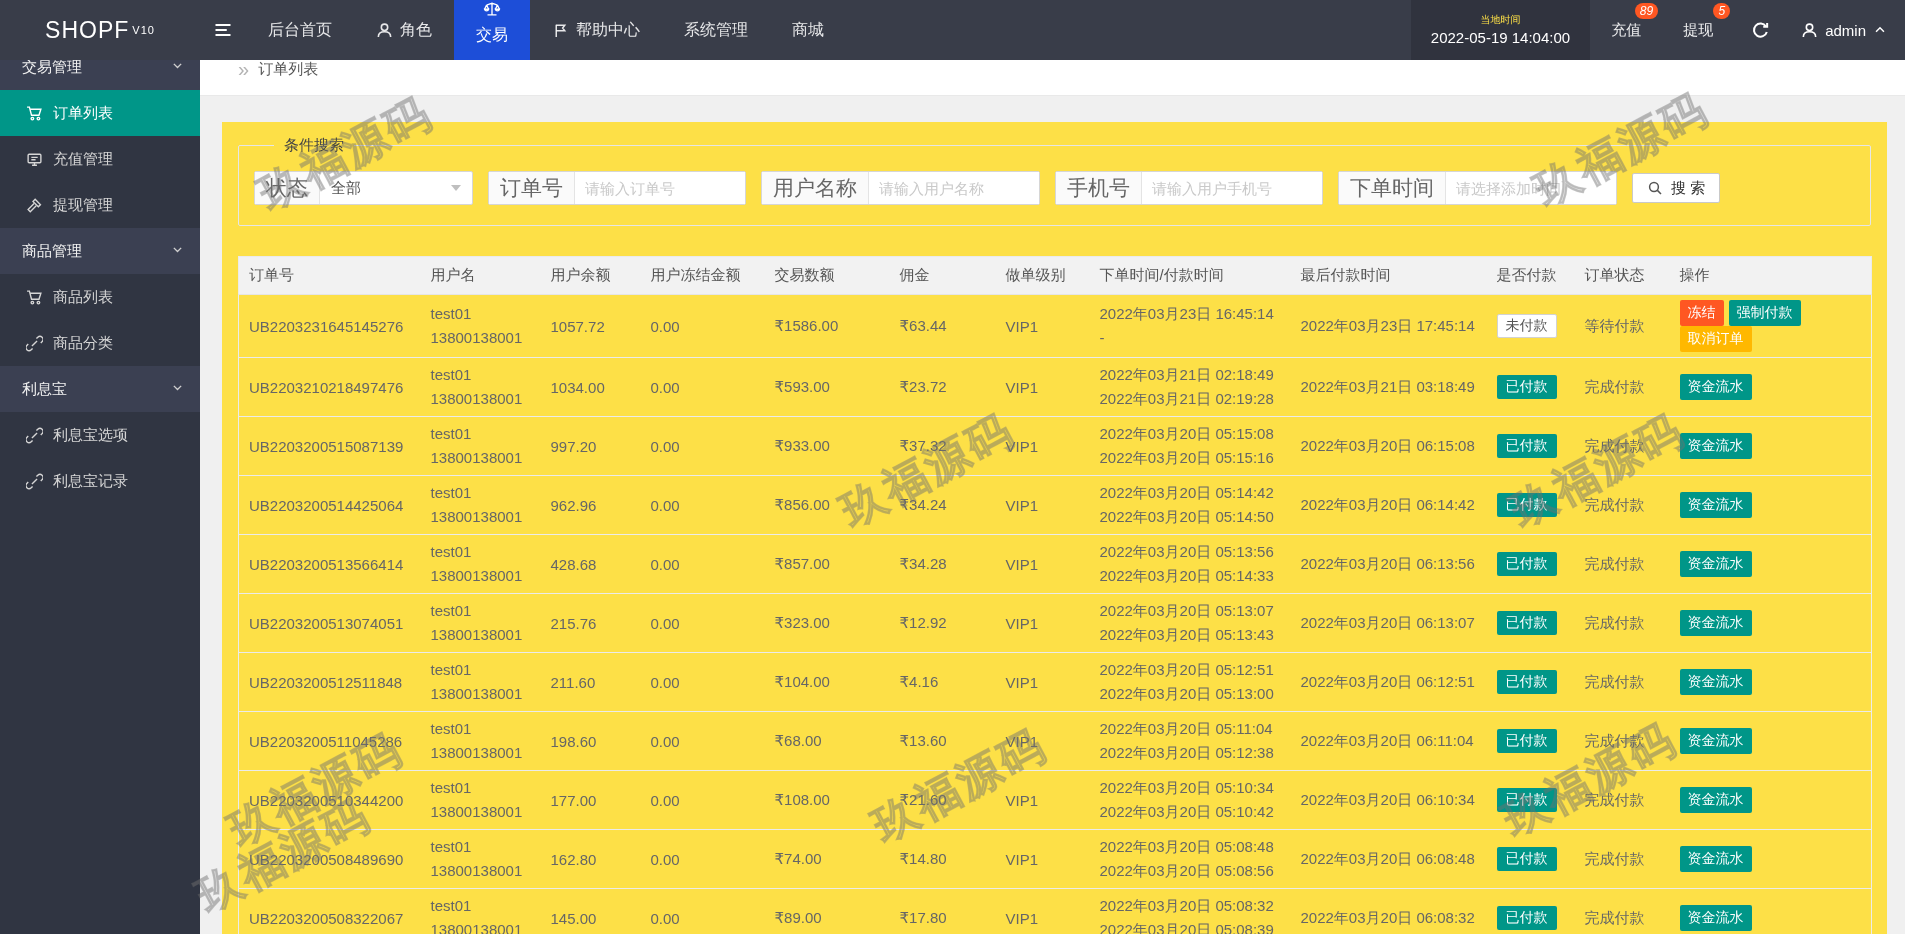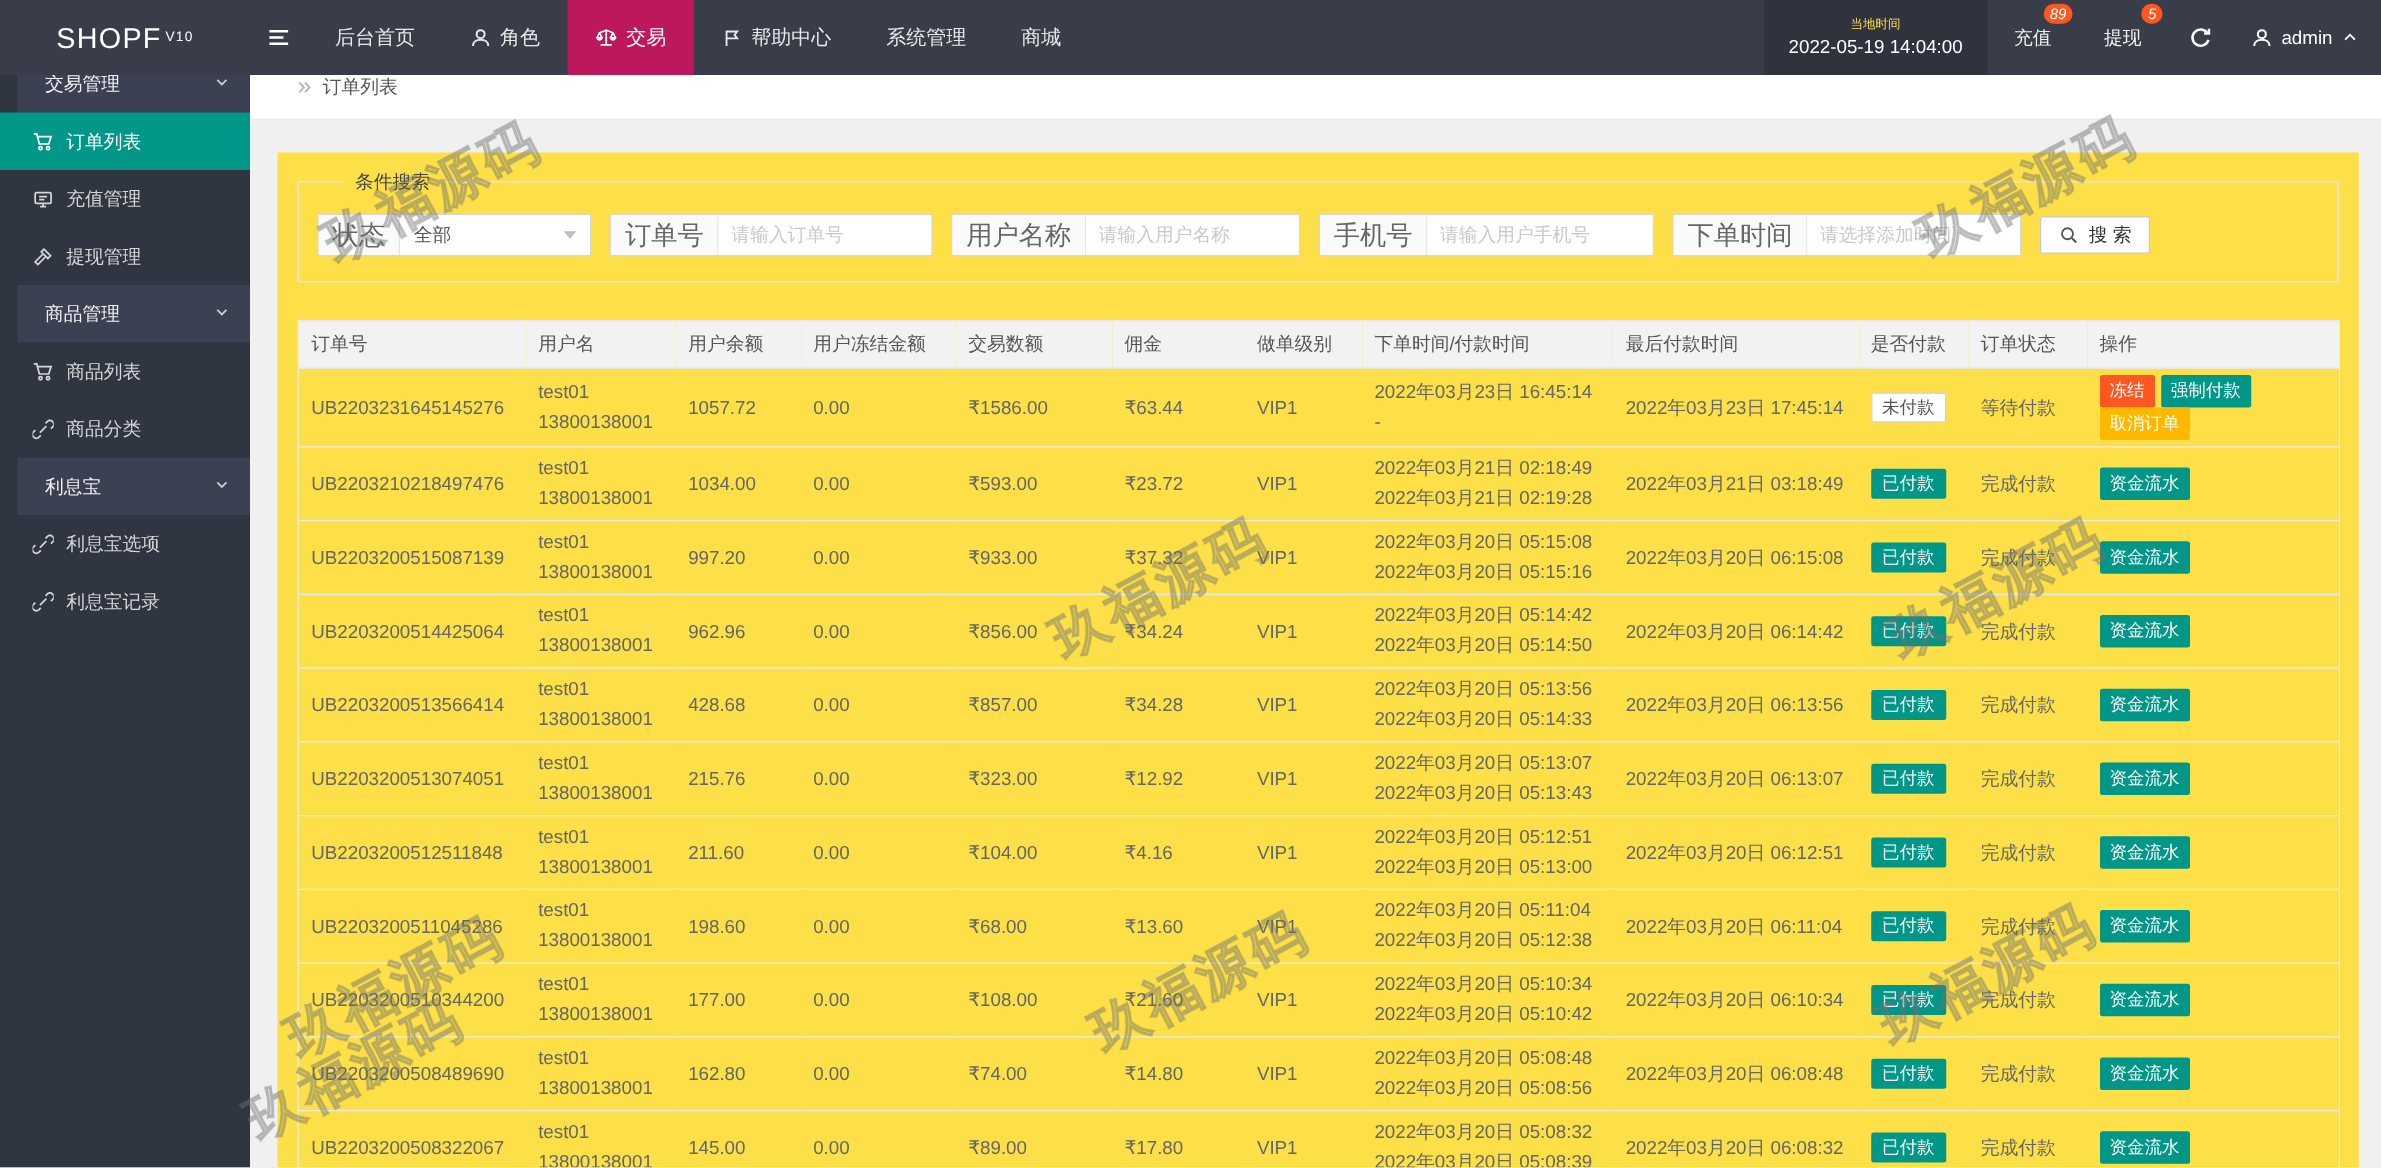--- a/index.html
+++ b/index.html
@@ -10,40 +10,40 @@
   
   .navbar { position:absolute; top:0; left:0; right:0; height:60px; background:#393D49;
     display:flex; align-items:stretch; color:#fff; z-index:20; }
   .logo { width:200px; display:flex; align-items:center; justify-content:center;
     font-size:23px; letter-spacing:1px; color:#fff; white-space:nowrap; }
   .logo .ver { font-size:11px; vertical-align:super; margin-left:3px; }
   .nav-left { display:flex; align-items:stretch; }
   .nav-toggle { width:46px; display:flex; align-items:center; justify-content:center; cursor:pointer; }
   .nav-item { display:flex; align-items:center; gap:7px; padding:0 22px;
     font-size:16px; color:rgba(255,255,255,.88); cursor:pointer; }
-  .nav-item.active { background:#be185d; color:#fff; }
+  .nav-item.active { background:#1d4ed8; color:#fff;flex-direction:column; }
   .nav-right { margin-left:auto; display:flex; align-items:stretch; }
   .time-block { background:rgba(0,0,0,.15); padding:0 20px; display:flex; flex-direction:column;
     justify-content:center; align-items:center; line-height:1.4; }
   .time-label { font-size:10px; color:#fde047; }
   .time-value { font-size:15px; color:#fff; }
   .nav-badge-item { position:relative; display:flex; align-items:center; padding:0 21px;
     font-size:15px; color:rgba(255,255,255,.92); cursor:pointer; }
   .badge { position:absolute; top:3px; right:4px; background:#FF5722; color:#fff;
     font-size:12px; line-height:16px; padding:0 5px; border-radius:9px; }
   .refresh-block { display:flex; align-items:center; padding:0 17px; cursor:pointer; }
   .user-block { display:flex; align-items:center; gap:7px; padding:0 18px 0 14px;
     font-size:15px; cursor:pointer; }
   .icn { display:inline-flex; align-items:center; justify-content:center; }
   .icn svg { display:block; }
 
   
   .sidebar { position:absolute; top:44px; left:0; width:200px; bottom:0; background:#303542; z-index:15; }
   .menu-item { height:46px; display:flex; align-items:center; font-size:15px; cursor:pointer; position:relative; }
-  .menu-header { background:#3B4052; color:#f2f2f2; padding-left:22px;margin-left:14px; }
+  .menu-header { background:#3B4052; color:#f2f2f2; padding-left:22px; }
   .menu-header .chev { position:absolute; right:16px; top:15px; color:#cfcfcf; }
   .menu-child { padding-left:26px; gap:10px; color:#d6d6d6; }
   .menu-child.active { background:#009688; color:#fff; }
 
   
   .main { position:absolute; left:200px; top:44px; right:0; bottom:0; }
   .breadcrumb-bar { height:52px; background:#fff; display:flex; align-items:center;
     padding-left:38px; border-bottom:1px solid #e9e9e9; }
   .crumb-icon { color:#b3b3b3; font-size:20px; margin-right:9px; }
   .crumb-title { color:#555; font-size:15px; }

